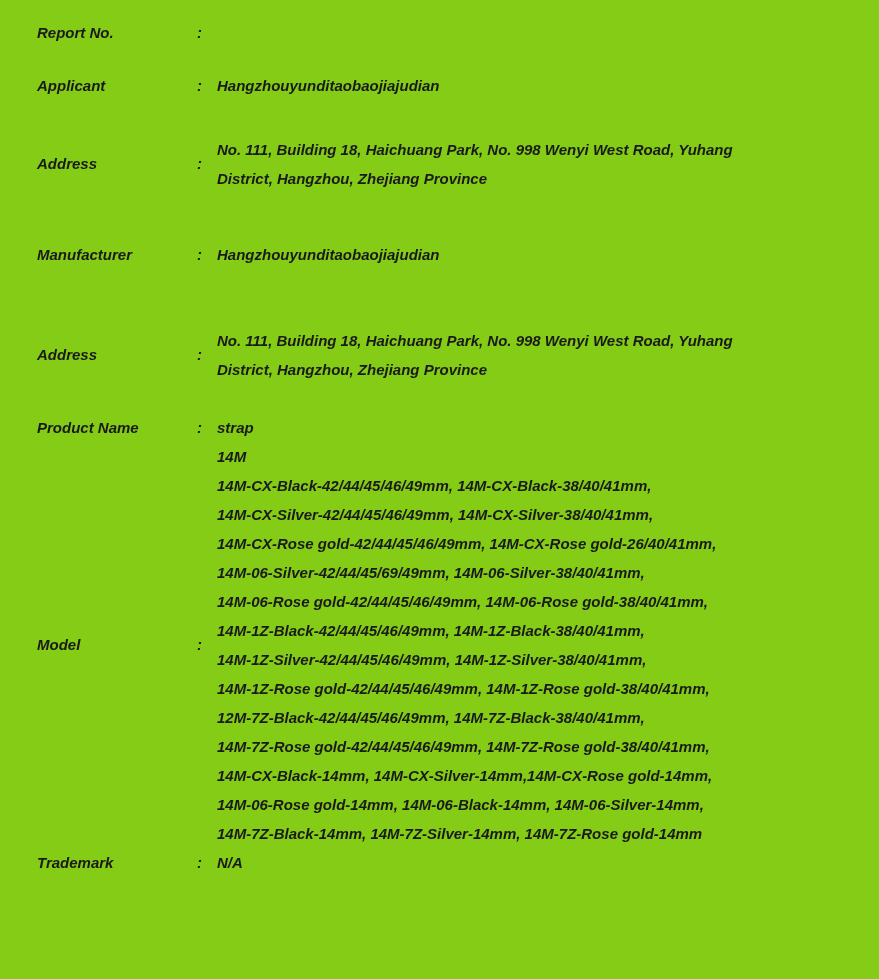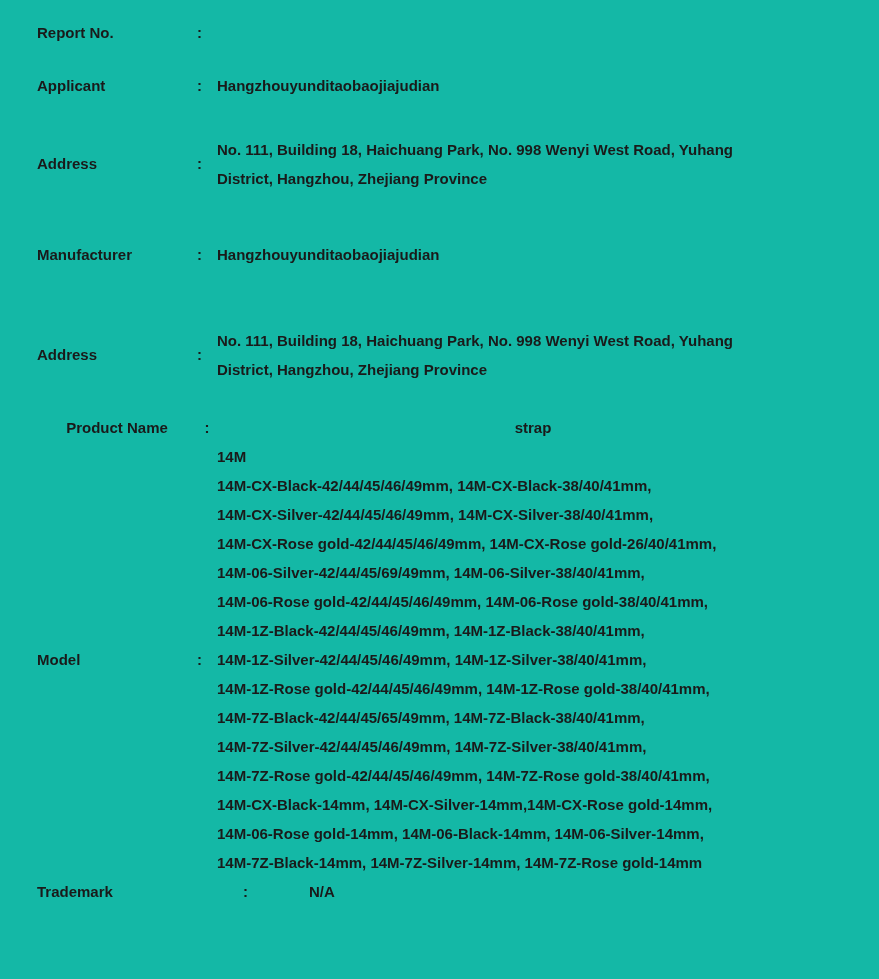--- a/index.html
+++ b/index.html
@@ -4,27 +4,28 @@
 <style>
   html, body {
     margin: 0;
     padding: 0;
     background: #ffffff;
   }
   .page {
     position: relative;
     width: 879px;
     height: 979px;
-    background: #14b8a6;
+    background: #84cc16;
     box-sizing: border-box;
     padding: 23px 30px 0 37px;
     font-family: "Liberation Sans", sans-serif;
     font-weight: bold;
     font-size: 15px;
     color: #1a1a1a;
+    font-style: italic;
   }
   .row {
     display: flex;
     align-items: center;
   }
   .row .label {
     width: 160px;
     flex-shrink: 0;
     line-height: 20px;
   }
@@ -39,23 +40,23 @@
   .row .value .line {
     line-height: 29px;
     white-space: nowrap;
   }
   
   .mt-report       { margin-top: 0; }
   .mt-applicant    { margin-top: 28px; }
   .mt-address1     { margin-top: 35px; }
   .mt-manufacturer { margin-top: 47px; }
   .mt-address2     { margin-top: 57px; }
-  .mt-product      { margin-top: 29px; text-align: center; }
+  .mt-product      { margin-top: 29px; }
   .mt-model        { margin-top: 0; }
-  .mt-trademark    { margin-top: 0; gap: 46px; }
+  .mt-trademark    { margin-top: 0; }
 </style>
 </head>
 <body>
 
 <div class="page">
 
   <div class="row mt-report">
     <div class="label">Report No.</div>
     <div class="colon">:</div>
   </div>
@@ -108,22 +109,21 @@
     <div class="value">
       <div class="line">14M</div>
       <div class="line">14M-CX-Black-42/44/45/46/49mm, 14M-CX-Black-38/40/41mm,</div>
       <div class="line">14M-CX-Silver-42/44/45/46/49mm, 14M-CX-Silver-38/40/41mm,</div>
       <div class="line">14M-CX-Rose gold-42/44/45/46/49mm, 14M-CX-Rose gold-26/40/41mm,</div>
       <div class="line">14M-06-Silver-42/44/45/69/49mm, 14M-06-Silver-38/40/41mm,</div>
       <div class="line">14M-06-Rose gold-42/44/45/46/49mm, 14M-06-Rose gold-38/40/41mm,</div>
       <div class="line">14M-1Z-Black-42/44/45/46/49mm, 14M-1Z-Black-38/40/41mm,</div>
       <div class="line">14M-1Z-Silver-42/44/45/46/49mm, 14M-1Z-Silver-38/40/41mm,</div>
       <div class="line">14M-1Z-Rose gold-42/44/45/46/49mm, 14M-1Z-Rose gold-38/40/41mm,</div>
-      <div class="line">14M-7Z-Black-42/44/45/65/49mm, 14M-7Z-Black-38/40/41mm,</div>
-      <div class="line">14M-7Z-Silver-42/44/45/46/49mm, 14M-7Z-Silver-38/40/41mm,</div>
+      <div class="line">12M-7Z-Black-42/44/45/46/49mm, 14M-7Z-Black-38/40/41mm,</div>
       <div class="line">14M-7Z-Rose gold-42/44/45/46/49mm, 14M-7Z-Rose gold-38/40/41mm,</div>
       <div class="line">14M-CX-Black-14mm, 14M-CX-Silver-14mm,14M-CX-Rose gold-14mm,</div>
       <div class="line">14M-06-Rose gold-14mm, 14M-06-Black-14mm, 14M-06-Silver-14mm,</div>
       <div class="line">14M-7Z-Black-14mm, 14M-7Z-Silver-14mm, 14M-7Z-Rose gold-14mm</div>
     </div>
   </div>
 
   <div class="row mt-trademark">
     <div class="label">Trademark</div>
     <div class="colon">:</div>

